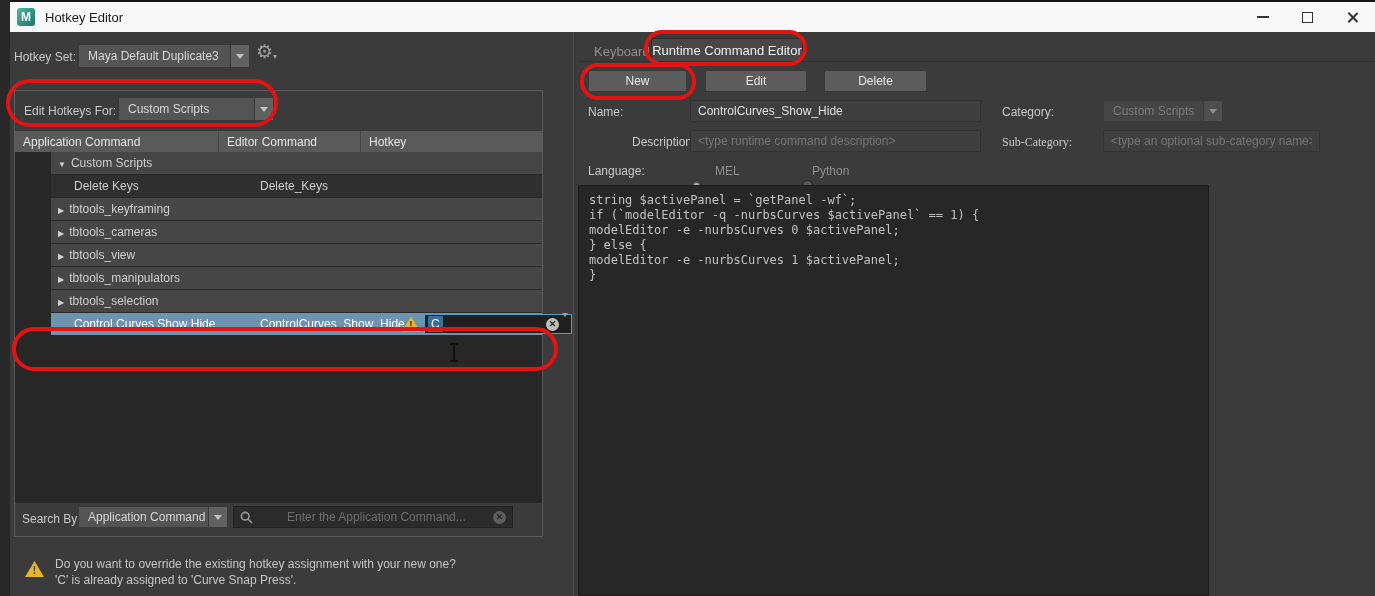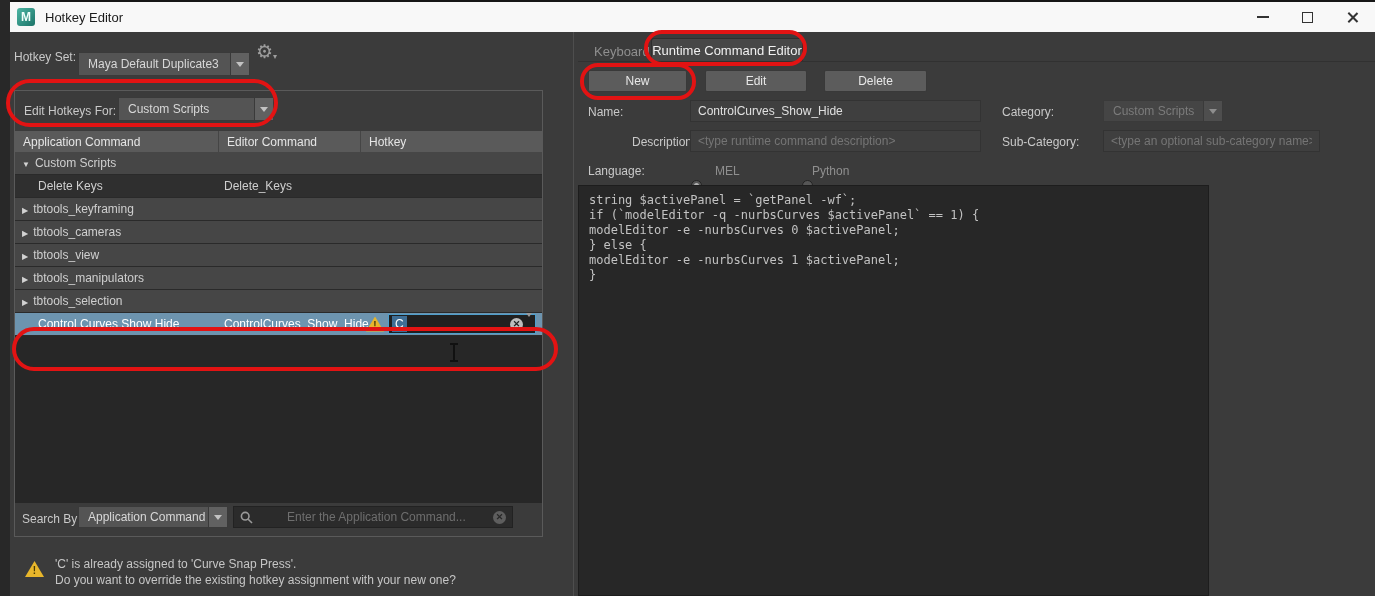--- a/index.html
+++ b/index.html
@@ -45,21 +45,21 @@
 
   
   .frame { left:14px; top:90px; width:529px; height:447px; border:1px solid #5a5a5a; }
   .table { left:15px; top:131px; width:527px; height:372px; display:flex; flex-direction:column;
     background:#272727; }
   .thead { display:grid; grid-template-columns:204px 142px 1fr; height:21px; background:#5a5a5a;
     color:#e5e5e5; align-items:center; flex:none; }
   .thead > div { padding-left:8px; border-right:1px solid #454545; height:100%; display:flex; align-items:center; }
   .thead > div:last-child { border-right:none; }
   .trow { display:grid; grid-template-columns:204px 142px 1fr; height:23px; align-items:center;
-    color:#cfcfcf; flex:none; border-bottom:1px solid #2a2a2a; cursor:default; }
+    color:#cfcfcf; flex:none; border-bottom:1px solid #2a2a2a; cursor:default;margin-left:36px; }
   .trow.cat { background:#464646; }
   .trow.item { background:#2f2f2f; }
   .trow.selected { background:#6d94af; color:#ffffff; }
   .cell1 { padding-left:23px; white-space:nowrap; overflow:hidden; }
   .cat .cell1 { padding-left:7px; }
   .cell2,.cell3 { padding-left:5px; white-space:nowrap; display:flex; align-items:center; }
   .exp-arrow { font-size:8px; margin-right:5px; color:#d2d2d2; cursor:pointer; }
   .tfill { flex:1; background:#272727; }
 
   
@@ -139,21 +139,21 @@
           <span class="glyph-max"></span>
         </div>
       <div class="win-btn">
           <span class="glyph-close"></span>
         </div>
     </div>
   </div>
 
   
   <div class="abs label" style="left:14px; top:50px;">Hotkey Set:</div>
-  <div class="abs dropdown" style="left:78px; top:44px; width:172px;margin-top:8px;">
+  <div class="abs dropdown" style="left:78px; top:44px; width:172px;">
     <div class="dd-main">Maya Default Duplicate3</div>
     <div class="dd-arrow">
         <span class="tri-down"></span>
       </div>
   </div>
   <div class="abs" style="left:256px; top:42px;">
     <span class="gear">⚙</span><span class="gear-caret">▾</span>
   </div>
 
   
@@ -246,22 +246,22 @@
     </svg>
     <input type="text" placeholder="Enter the Application Command..." style="">
     <span class="clear-circle dim-clear">✕</span>
   </div>
 
   
   <div class="abs warn-tri" style="left:25px; top:561px; width:19px; height:16px;">
       <span>!</span>
     </div>
   <div class="abs warn-text" style="left:55px; top:556px;">
+    <div>Do you want to override the existing hotkey assignment with your new one?</div>
     <div>'C' is already assigned to 'Curve Snap Press'.</div>
-    <div>Do you want to override the existing hotkey assignment with your new one?</div>
   </div>
 
   
   <div class="abs vdivider"></div>
 
   <div class="abs tab-inactive" style="left:594px; top:44px;">Keyboard</div>
   <div class="abs tab-active" style="left:651px; top:38px; width:152px; height:24px;">Runtime Command Editor</div>
   <div class="abs tab-underline"></div>
 
   <div class="abs btn" style="left:588px; top:70px; width:99px; height:22px;">New</div>
@@ -275,21 +275,21 @@
   <div class="abs dropdown disabled" style="left:1103px; top:100px; width:120px; height:22px;">
     <div class="dd-main">Custom Scripts</div>
     <div class="dd-arrow">
         <span class="tri-down"></span>
       </div>
   </div>
 
   
   <div class="abs label" style="left:588px; top:135px;margin-left:44px;">Description:</div>
   <input class="abs field" style="left: 690px; top: 130px; width: 291px; height: 22px;" type="text" placeholder="&lt;type runtime command description&gt;">
-  <div class="abs label" style="left:1002px; top:135px;">Sub-Category:</div>
+  <div class="abs label" style="left:1002px; top:135px;font-family:Liberation Serif, serif;">Sub-Category:</div>
   <input class="abs field" style="left: 1103px; top: 130px; width: 217px; height: 22px;" type="text" placeholder="&lt;type an optional sub-category name&gt;">
 
   
   <div class="abs label" style="left:588px; top:164px;">Language:</div>
   <span class="abs radio sel" style="left:691px; top:164px;"></span>
   <span class="abs radio-label" style="left:708px; top:164px;">MEL</span>
   <span class="abs radio" style="left:788px; top:164px;"></span>
   <span class="abs radio-label" style="left:805px; top:164px;">Python</span>
 
   

